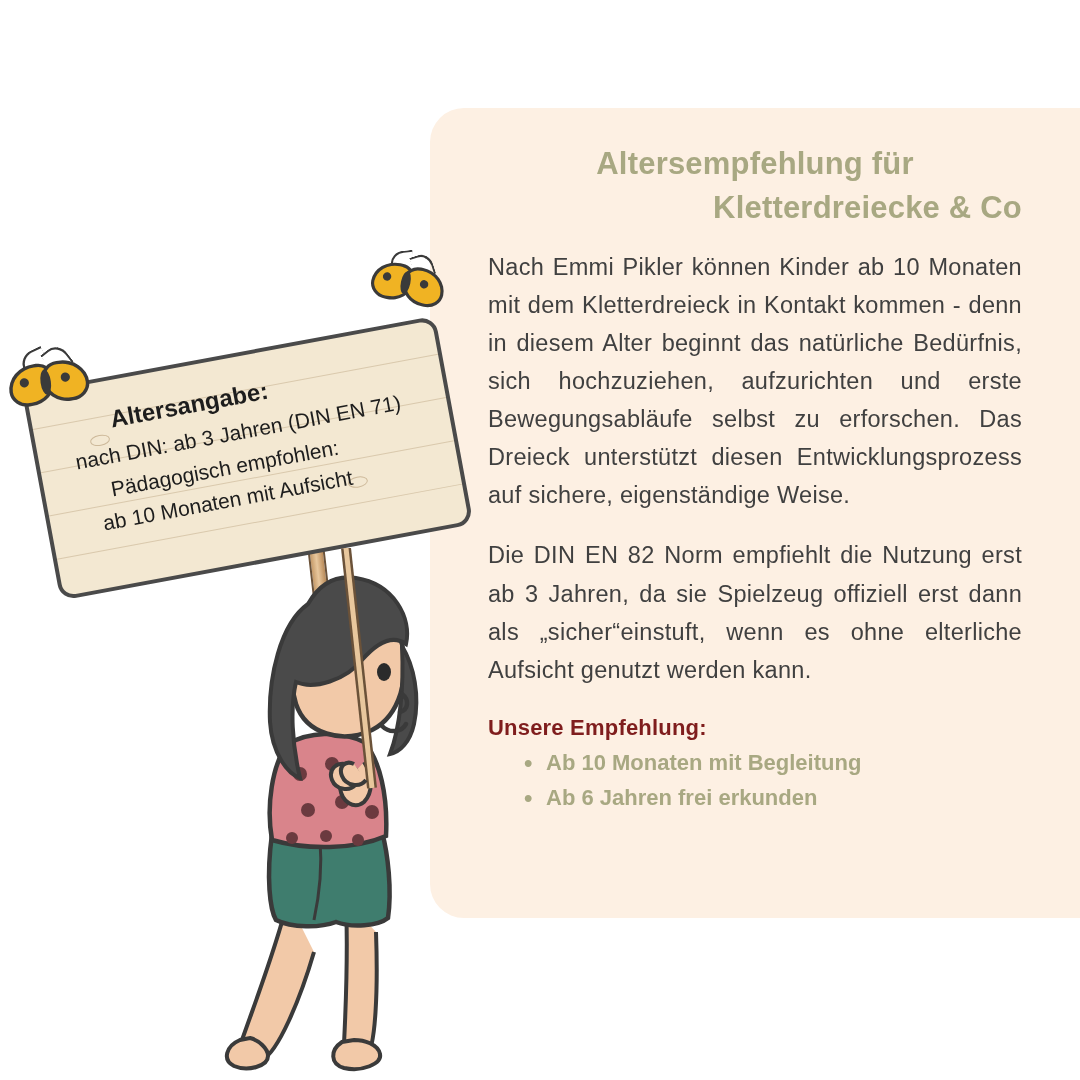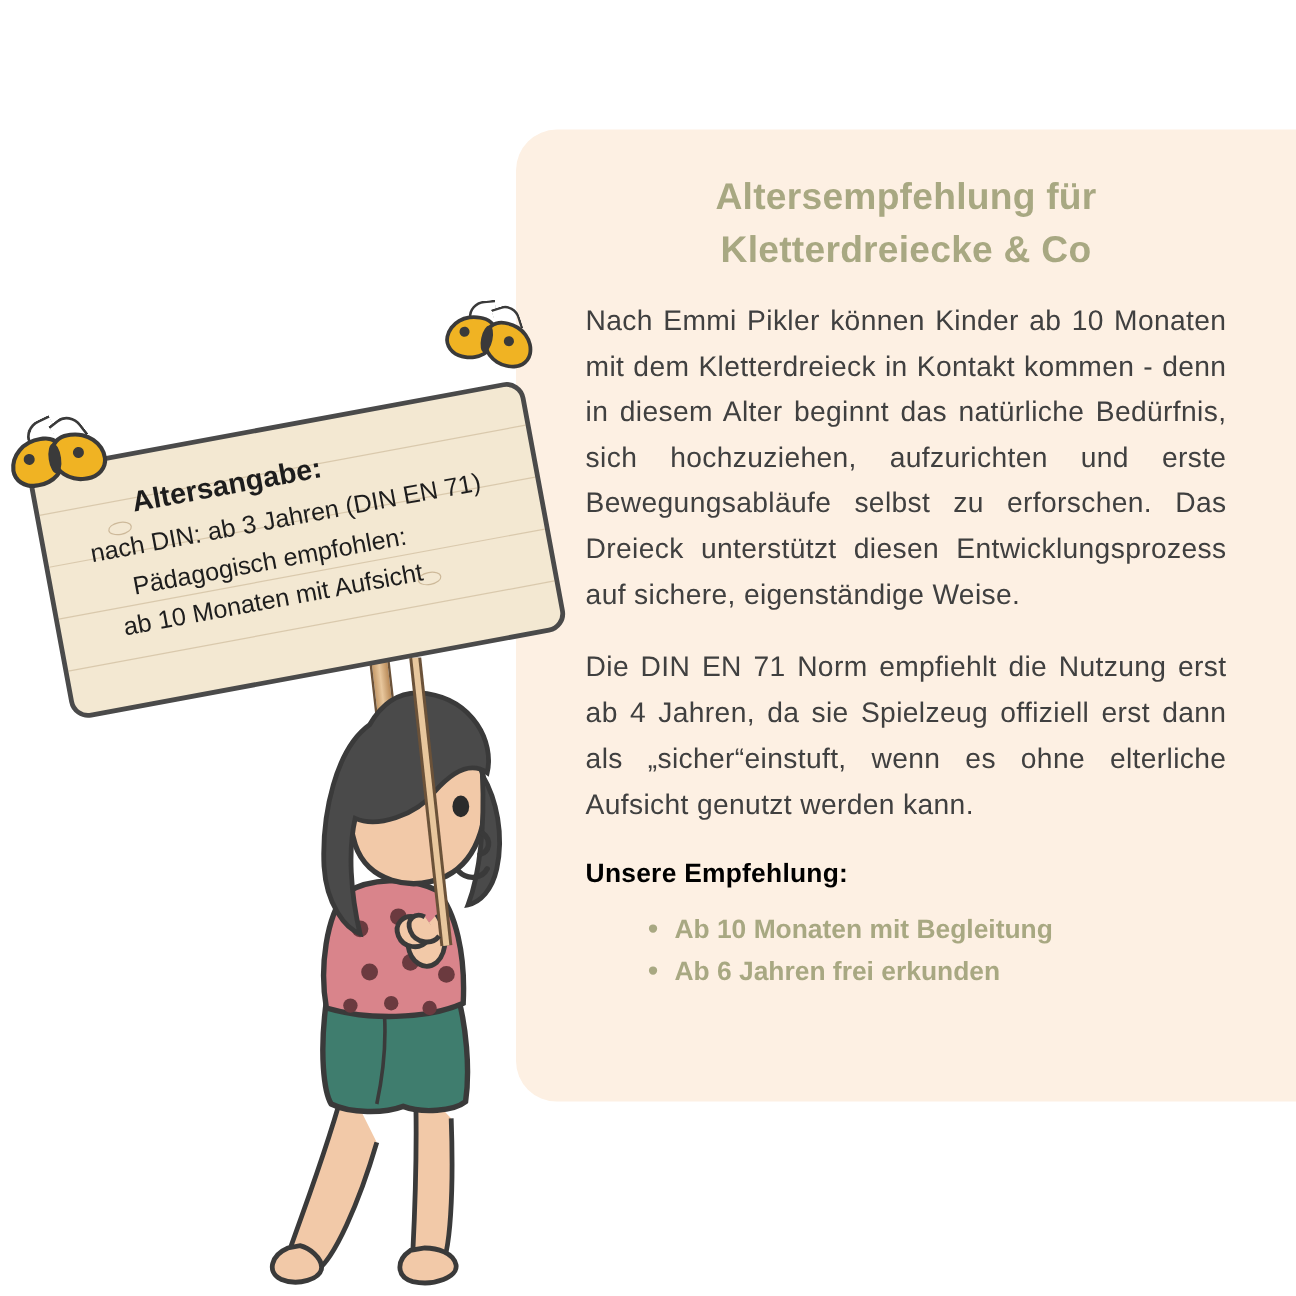--- a/index.html
+++ b/index.html
@@ -37,41 +37,41 @@
 
   .card-title {
     text-align: center;
     color: #a8a882;
     font-weight: bold;
     font-size: 31px;
     line-height: 1.42;
     letter-spacing: 0.2px;
     margin: 0 0 14px 0;
   }
-  .card-title .l2 { display: block; }
+  .card-title .l2 { display: block; text-align: right; }
 
   .body-par {
     color: #404040;
     font-size: 23.5px;
     line-height: 1.62;
     text-align: justify;
     margin: 0 0 22px 0;
     letter-spacing: 0.3px;
   }
   .body-par.first { margin-top: 18px; }
 
   .rec-heading {
-    color: #000000;
+    color: #7f1d1d;
     font-weight: bold;
     font-size: 22px;
     margin: 26px 0 4px 0;
     letter-spacing: 0.2px;
   }
   ul.rec-list {
-    margin: 16px;
+    margin: 0;
     padding-left: 36px;
     list-style: none;
   }
   ul.rec-list li {
     color: #a8a882;
     font-weight: bold;
     font-size: 22px;
     line-height: 1.62;
     position: relative;
     padding-left: 22px;
@@ -212,21 +212,21 @@
 
   <div id="info-card" data-interactable="false">
 
     <h1 class="card-title" data-interactable="false">
       <span data-interactable="false">Altersempfehlung für</span>
       <span class="l2" data-interactable="false">Kletterdreiecke &amp; Co</span>
     </h1>
 
     <p class="body-par first" data-interactable="false">Nach Emmi Pikler können Kinder ab 10 Monaten mit dem Kletterdreieck in Kontakt kommen - denn in diesem Alter beginnt das natürliche Bedürfnis, sich hochzuziehen, aufzurichten und erste Bewegungsabläufe selbst zu erforschen. Das Dreieck unterstützt diesen Entwicklungsprozess auf sichere, eigenständige Weise.</p>
 
-    <p class="body-par" data-interactable="false">Die DIN EN 71 Norm empfiehlt die Nutzung erst ab 4 Jahren, da sie Spielzeug offiziell erst dann als „sicher“einstuft, wenn es ohne elterliche Aufsicht genutzt werden kann.</p>
+    <p class="body-par" data-interactable="false">Die DIN EN 82 Norm empfiehlt die Nutzung erst ab 3 Jahren, da sie Spielzeug offiziell erst dann als „sicher“einstuft, wenn es ohne elterliche Aufsicht genutzt werden kann.</p>
 
     <div class="rec-heading" data-interactable="false">Unsere Empfehlung:</div>
 
     <ul class="rec-list" data-interactable="false">
       <li data-interactable="false">Ab 10 Monaten mit Begleitung</li>
       <li data-interactable="false">Ab 6 Jahren frei erkunden</li>
     </ul>
   </div>
 
   <div id="sign-wrap" data-interactable="false">

